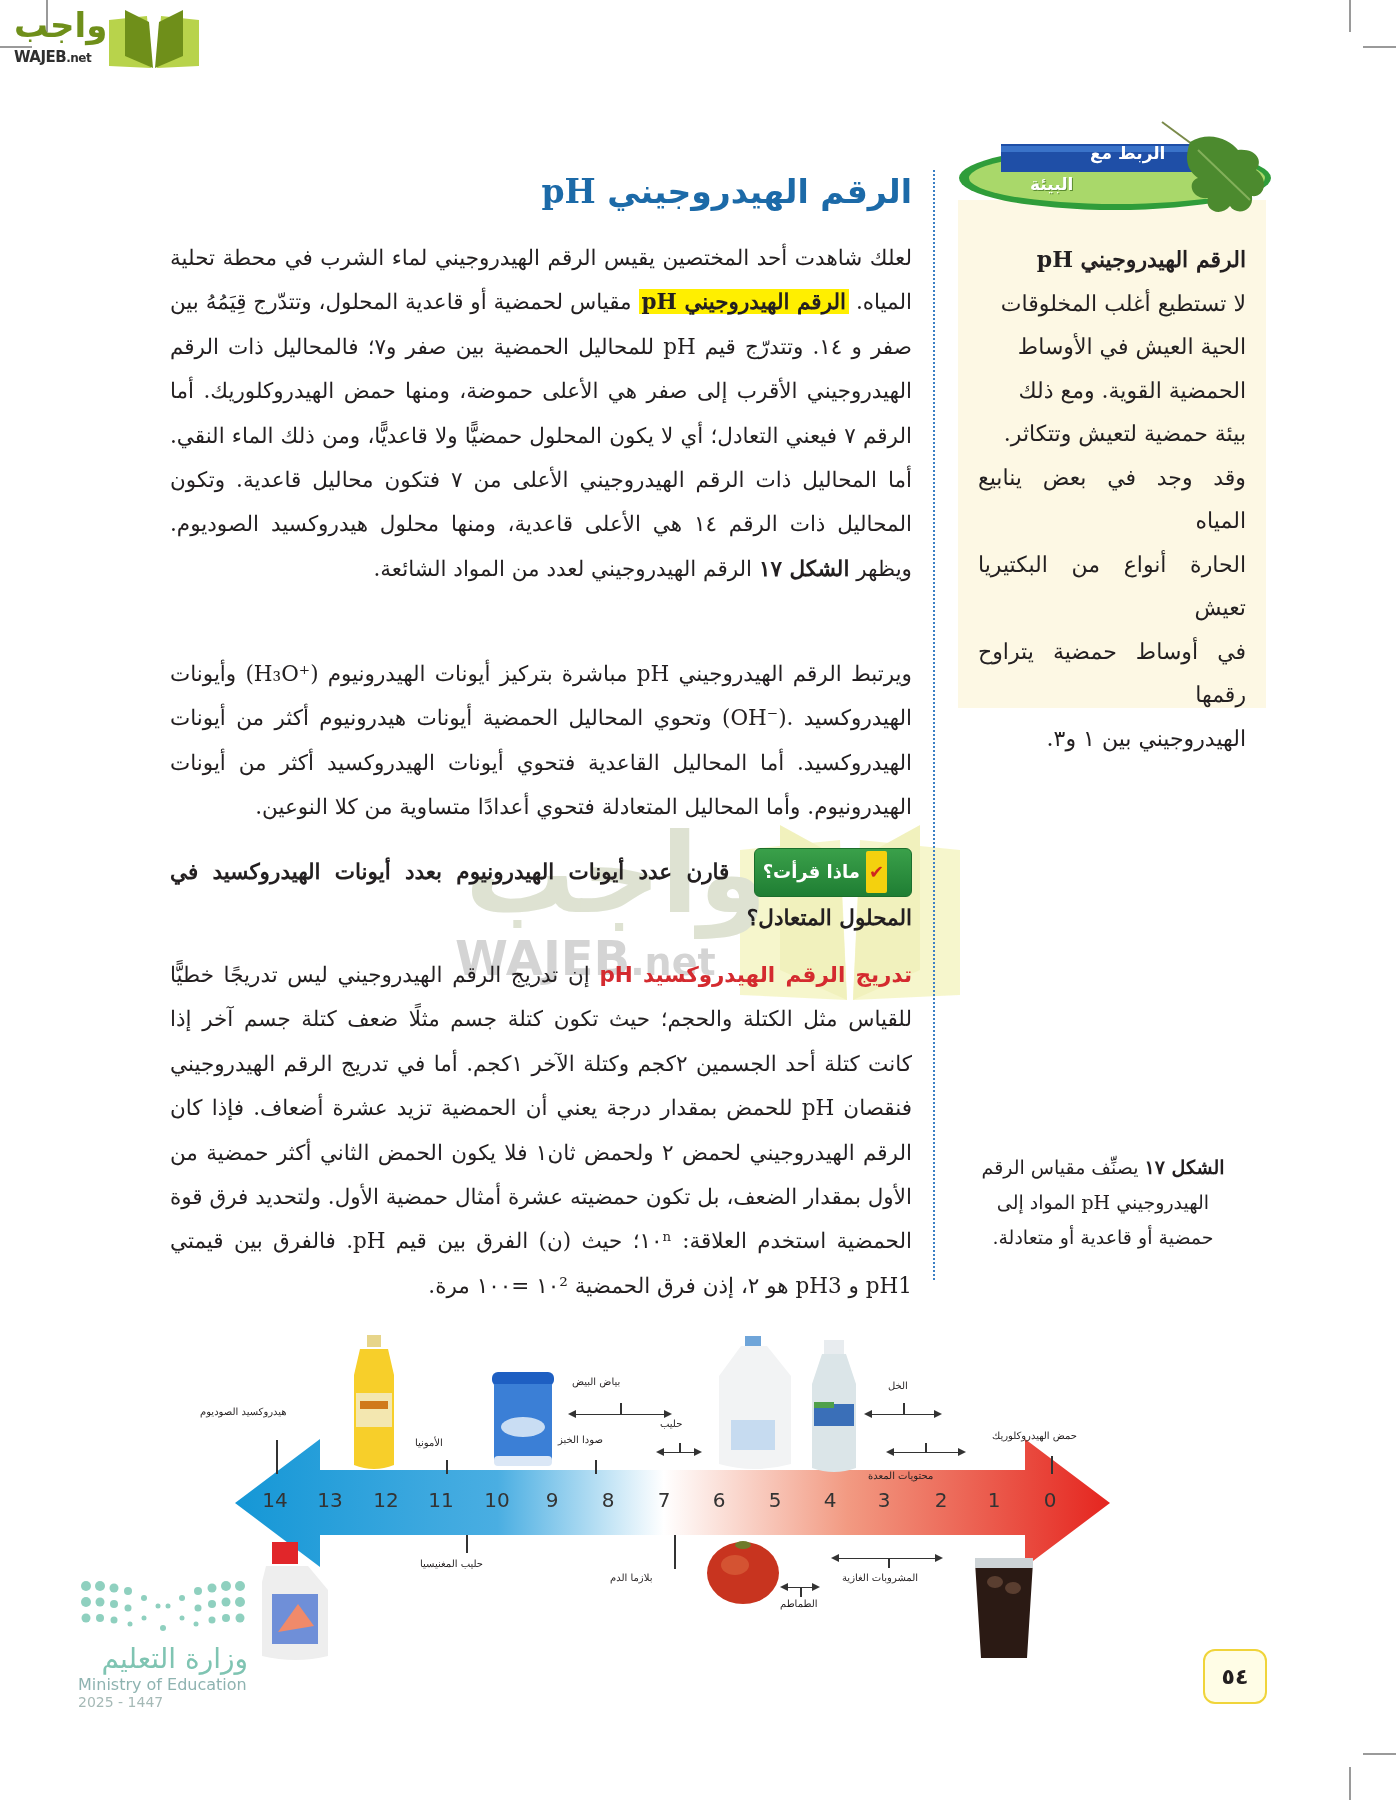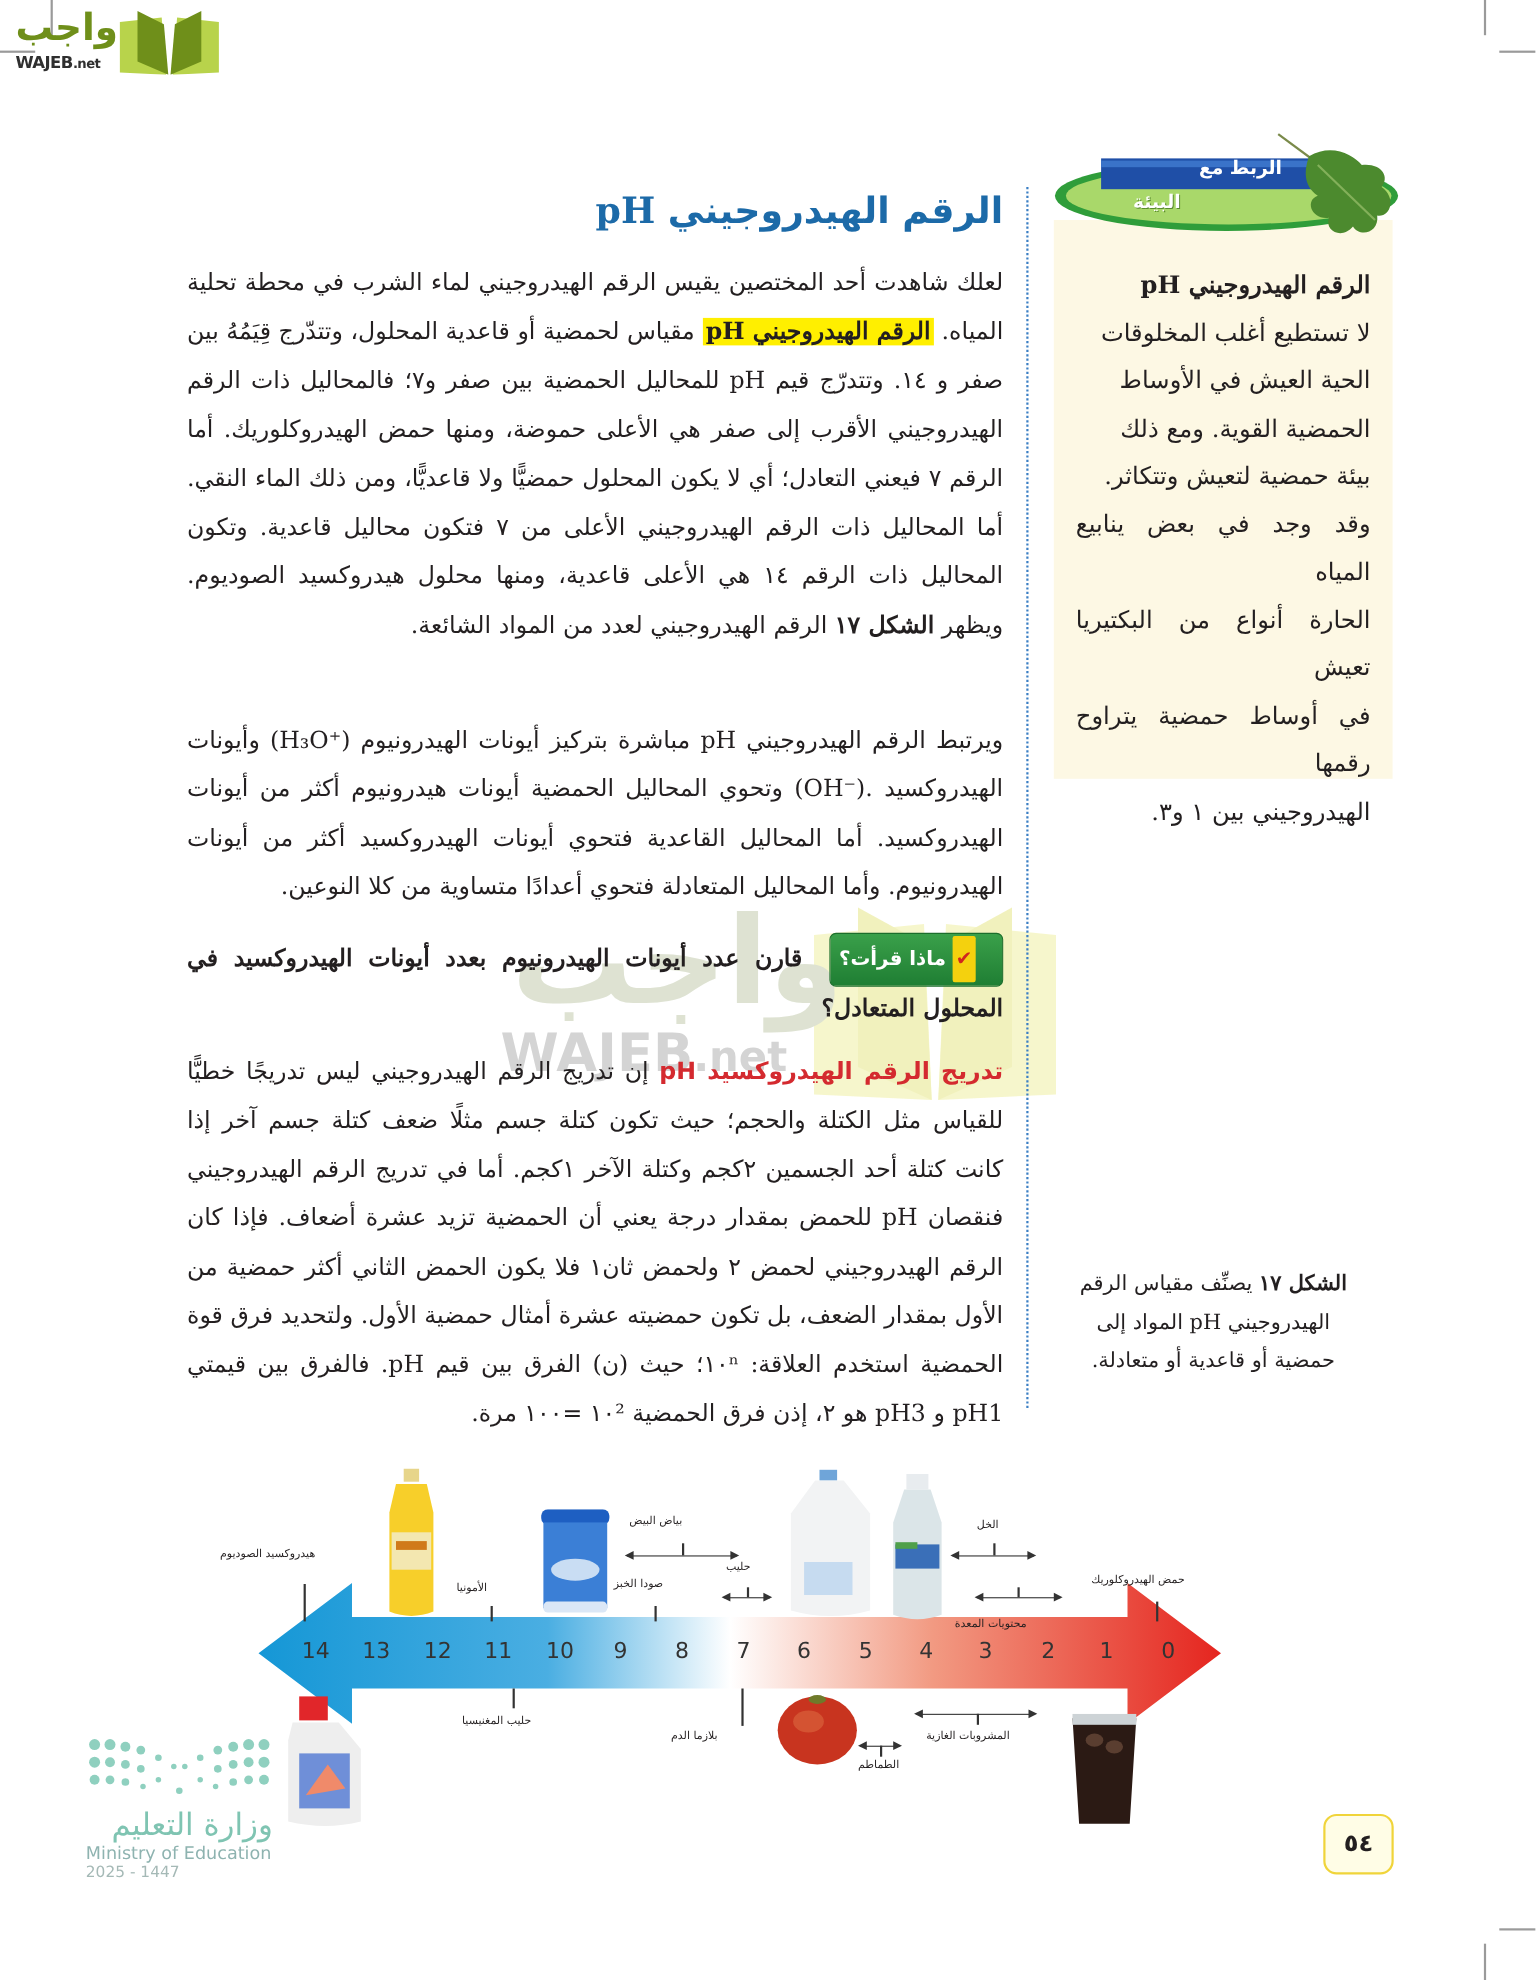--- a/index.html
+++ b/index.html
@@ -40,21 +40,21 @@
 
   .subhead-red { color:#d42a2f; font-family:"DejaVu Sans", sans-serif; font-weight:bold; }
 
   
   .wm { position:absolute; pointer-events:none; }
 
   
   .fig-cap { position:absolute; left:978px; top:1150px; width:250px; font-size:19px; line-height:35px; direction:rtl; text-align:center; }
 
   
-  .tick-num { position:absolute; top:1488px; font-family:"DejaVu Sans", sans-serif; font-size:20px; color:#333; transform:translateX(-50%);margin-left:12px; }
+  .tick-num { position:absolute; top:1488px; font-family:"DejaVu Sans", sans-serif; font-size:20px; color:#333; transform:translateX(-50%); }
   .lbl { position:absolute; font-size:10px; color:#231f20; white-space:nowrap; direction:rtl; }
   .vline { position:absolute; width:1.5px; background:#333; }
   .harrow { position:absolute; height:0; border-top:1.5px solid #333; }
   .harrow::before, .harrow::after { content:""; position:absolute; top:-5px; width:0; height:0; border-top:4px solid transparent; border-bottom:4px solid transparent; }
   .harrow::before { left:-2px; border-right:8px solid #333; }
   .harrow::after { right:-2px; border-left:8px solid #333; }
 
   .moe { position:absolute; left:78px; top:1578px; }
   .moe-ar { font-family:"DejaVu Sans", sans-serif; font-size:28px; color:#7fc4b2; direction:rtl; }
   .moe-en { font-family:"DejaVu Sans", sans-serif; font-size:16px; color:#8eb3b0; }

